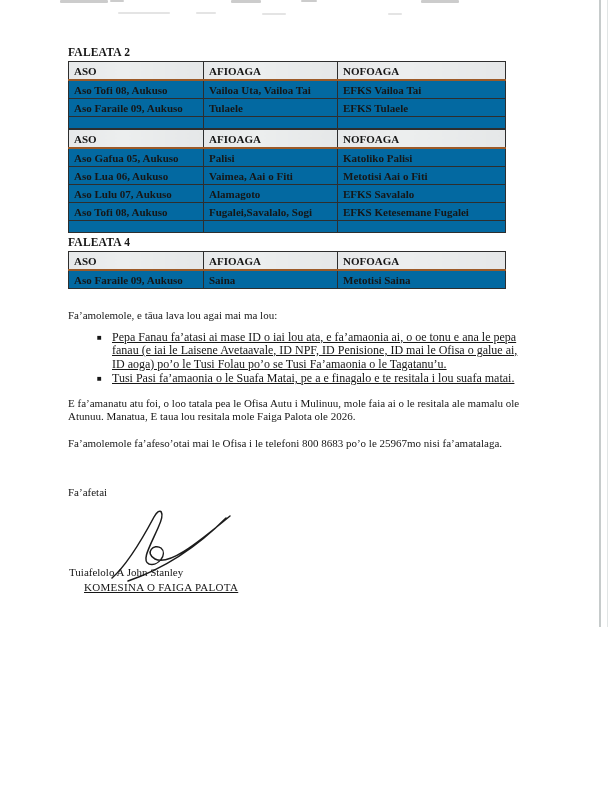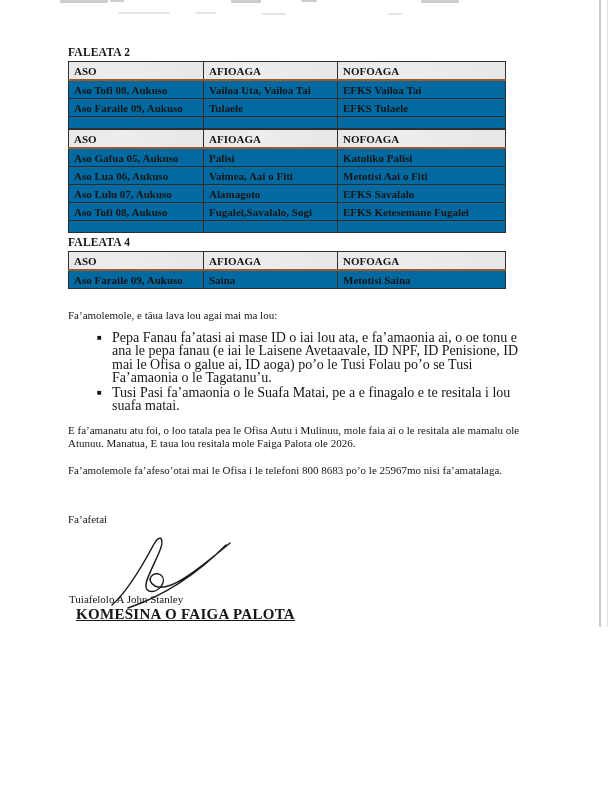--- a/index.html
+++ b/index.html
@@ -48,31 +48,31 @@
   .gap-xs{margin-top:3px;}
 
   .body-text{font-size:11px;line-height:13.5px;margin:0;}
   .intro{margin-top:20px;font-family:Liberation Serif, serif;}
   .bullets{margin-top:8px;}
   .bullet{display:flex;margin:0 0 1px 0;}
   .bullet .marker{
     width:15px;flex:0 0 15px;margin-left:29px;
     font-size:8px;line-height:13.5px;
   }
-  .bullet .btext{flex:1;font-size:14px;line-height:13.5px;width:411px;max-width:411px;}
+  .bullet .btext{flex:1;font-size:12px;line-height:13.5px;width:411px;max-width:411px;text-decoration:underline;}
   .para1{margin-top:11px;}
   .para2{margin-top:13px;text-align:justify;}
   .thanks{margin-top:36px;}
 
   .signature-block{position:relative;height:88px;margin-top:6px;}
   .sig-svg{position:absolute;left:38px;top:2px;}
   .sig-name{position:absolute;left:1px;bottom:15px;font-size:11px;line-height:13px;}
   .sig-title{
-    position:absolute;left:8px;bottom:0;
-    font-size:15px;font-weight:bold;letter-spacing:.3px;
+    position:absolute;left:16px;bottom:0;
+    font-size:11px;font-weight:normal;letter-spacing:.3px;
     text-decoration:underline;line-height:13px;
   }
 </style>
 </head>
 <body>
 
 <div class="page">
 
   <div class="scan-smudge" style="left:60px;top:0;width:48px;height:3px;"></div>
   <div class="scan-smudge" style="left:110px;top:0;width:14px;height:2px;"></div>

